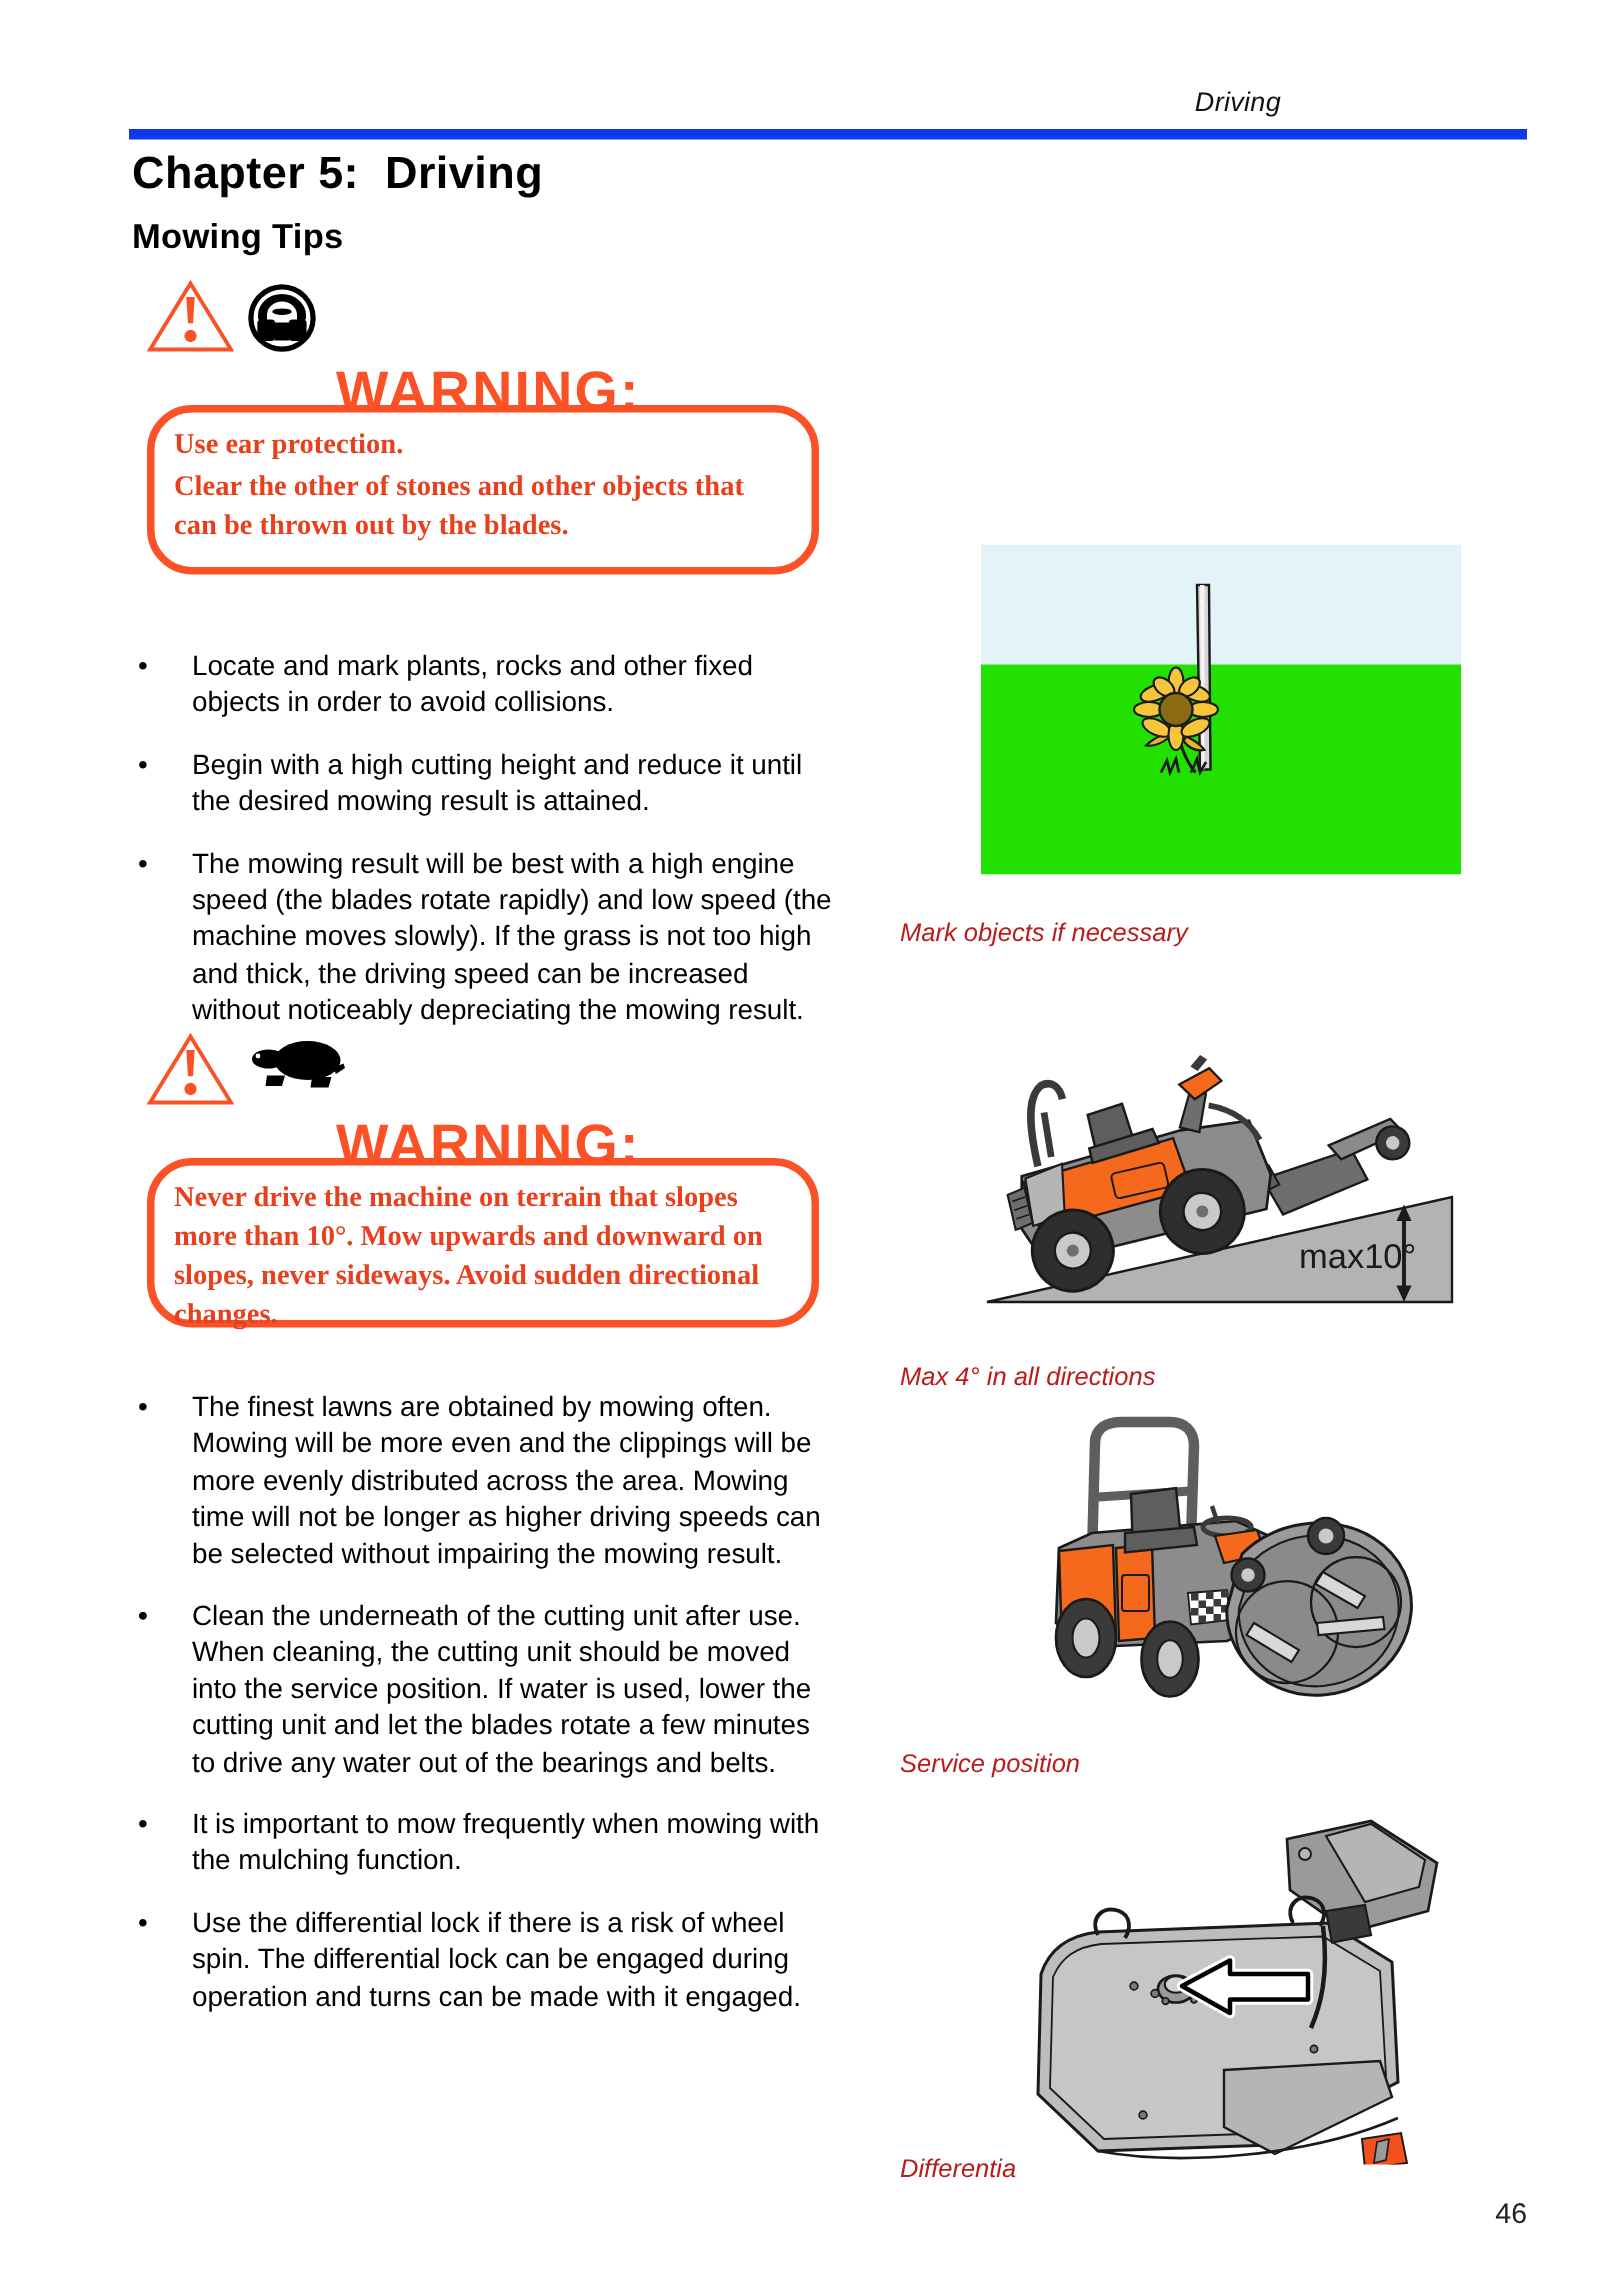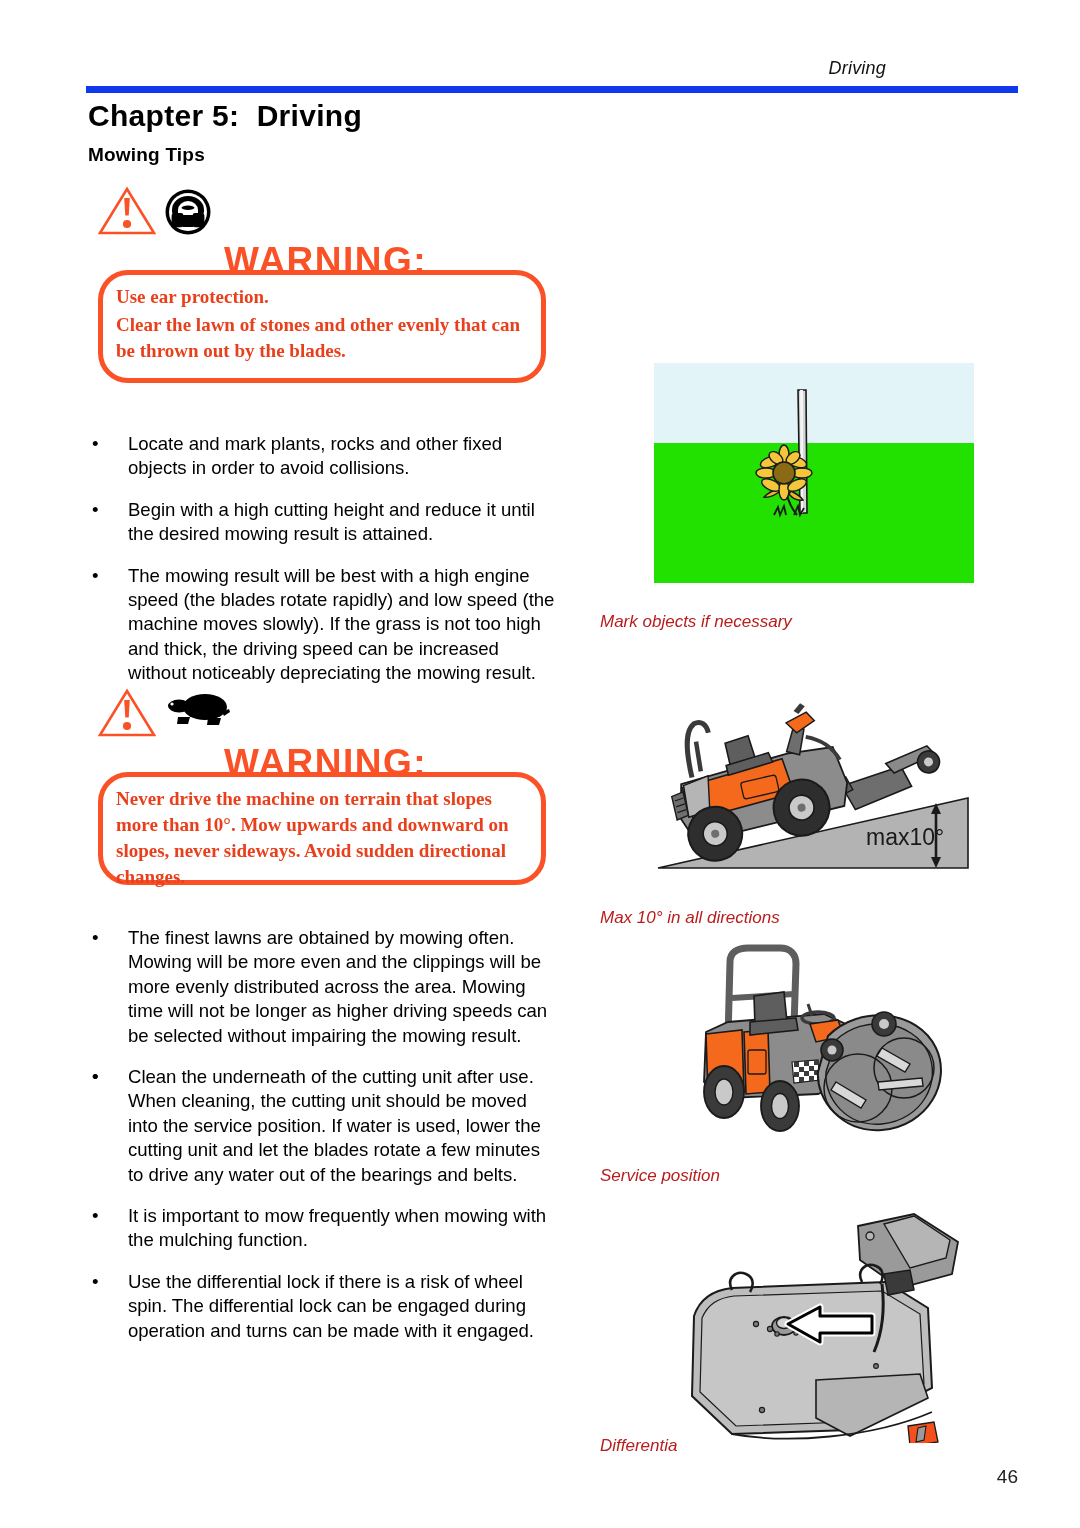--- a/index.html
+++ b/index.html
@@ -15,21 +15,20 @@
     color: #000000;
     overflow: hidden;
   }
 
   
   .page-header {
     position: absolute;
     left: 0; top: 0;
     width: 916px;
     height: 95px;
-    padding-left: 32px;
   }
   .header-title {
     position: absolute;
     right: 62px;
     top: 58px;
     font-style: italic;
     font-size: 18px;
     letter-spacing: 0.2px;
     color: #111;
   }
@@ -49,21 +48,21 @@
     top: 99px;
     font-size: 30px;
     font-weight: bold;
     letter-spacing: 0.3px;
     white-space: pre;
   }
   .section-title {
     position: absolute;
     left: 88px;
     top: 144px;
-    font-size: 19px;
+    font-size: 23px;
     font-weight: bold;
     letter-spacing: 0.2px;
   }
 
   
   .warning-block { position: absolute; left: 88px; width: 470px; }
   #warning-block-1 { top: 186px; }
   #warning-block-2 { top: 688px; }
 
   .warn-icons {
@@ -189,21 +188,21 @@
       </svg>
     </span>
   </div>
 
   <div class="warn-word">WARNING:</div>
 
   <div class="warn-box"></div>
 
   <div class="warn-text">
     <p>Use ear protection.</p>
-    <p>Clear the lawn of stones and other evenly that can be thrown out by the blades.</p>
+    <p>Clear the other of stones and other objects that can be thrown out by the blades.</p>
   </div>
 </div>
 
 <div class="bullet-list" id="bullet-list-top">
   <div class="bullet-item">
     <span class="dot">•</span>
     <span>Locate and mark plants, rocks and other fixed objects in order to avoid collisions.</span>
   </div>
   <div class="bullet-item">
     <span class="dot">•</span>
@@ -343,21 +342,21 @@
 
       <circle cx="62" cy="122" r="27" fill="#2e2e2e" stroke="#1a1a1a" stroke-width="2"></circle>
       <circle cx="62" cy="122" r="12" fill="#c9c9c9" stroke="#1a1a1a" stroke-width="1.6"></circle>
       <circle cx="62" cy="122" r="4" fill="#6e6e6e"></circle>
       <circle cx="152" cy="116" r="28" fill="#2e2e2e" stroke="#1a1a1a" stroke-width="2"></circle>
       <circle cx="152" cy="116" r="12.5" fill="#c9c9c9" stroke="#1a1a1a" stroke-width="1.6"></circle>
       <circle cx="152" cy="116" r="4" fill="#6e6e6e"></circle>
     </g>
   </svg>
 </div>
-<div class="figure-caption" id="caption-slope">Max 10° in all directions</div>
+<div class="figure-caption" id="caption-slope">Max 4° in all directions</div>
 
 <div class="figure" id="figure-service">
   <svg width="320" height="215" viewBox="0 0 320 215">
 
     <path d="M68,98 L70,22 C70,12 78,8 88,8 L120,8 C130,8 136,14 136,24 L134,86" fill="none" stroke="#5e5e5e" stroke-width="7"></path>
     <path d="M72,58 L134,54" fill="none" stroke="#5e5e5e" stroke-width="6"></path>
 
     <path d="M46,92 l22,-10 l96,-8 l22,10 l2,56 l-30,14 l-90,4 l-24,-16 z" fill="#8c8c8c" stroke="#1a1a1a" stroke-width="1.8"></path>
 
     <path d="M46,94 l36,-4 l2,62 l-36,4 z" fill="#f4691c" stroke="#1a1a1a" stroke-width="1.6"></path>

